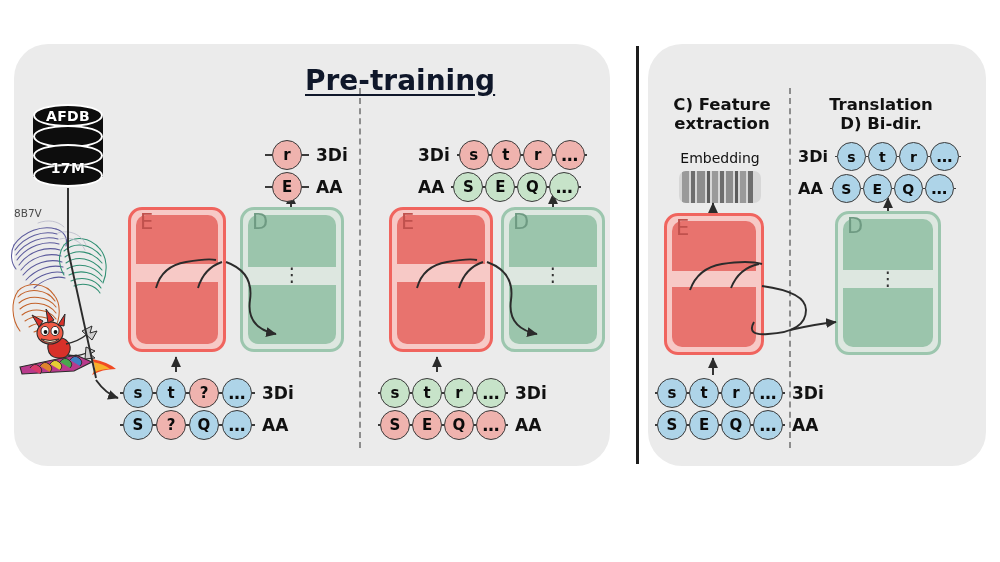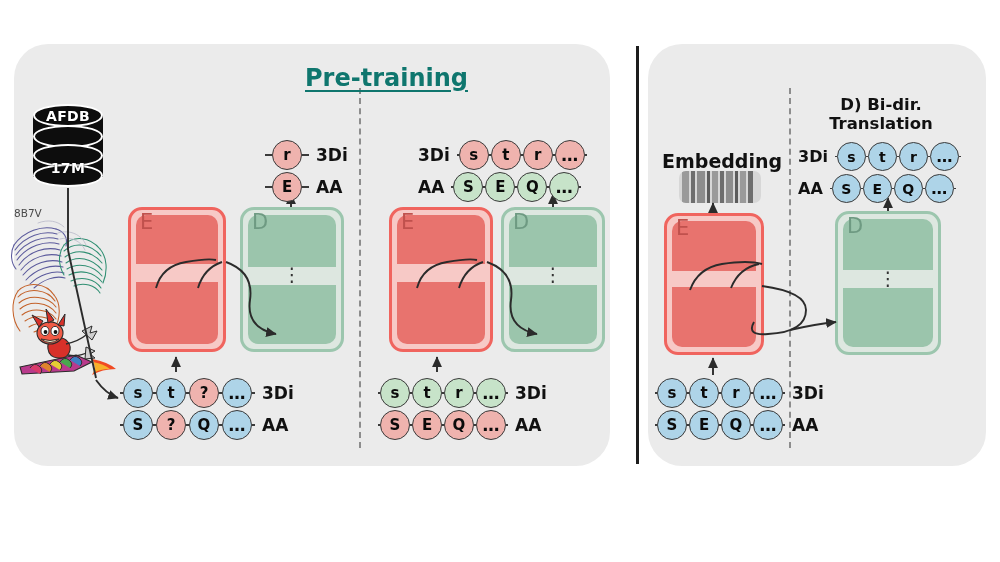--- a/index.html
+++ b/index.html
@@ -15,21 +15,21 @@
 
   
   #phase-sep{position:absolute;left:636px;top:46px;width:3px;height:418px;background:#1d1d1d;}
 
   
   .vdash{position:absolute;width:0;border-left:2px dashed #8d8d8d;}
   #dash-ab{left:359px;top:88px;height:360px;}
   #dash-cd{left:789px;top:88px;height:360px;}
 
   
-  .phase-title{position:absolute;font-weight:bold;font-size:24px;color:#0f766e;
+  .phase-title{position:absolute;font-weight:bold;font-size:28px;color:#0f172a;
        text-decoration:underline;text-underline-offset:4px;white-space:nowrap;text-align:center;}
   #t-pre{left:305px;top:64px;}
   #t-inf{left:744px;top:64px;}
 
   
   .cap{position:absolute;font-weight:bold;font-size:16.5px;color:#111;
        line-height:1.15;white-space:nowrap;}
   #cap-a{left:152px;top:110px;}
   #cap-b{left:376px;top:110px;}
   #cap-c{left:652px;top:96px;text-align:center;width:140px;white-space:normal;}
@@ -80,39 +80,43 @@
 
   
   #struct{position:absolute;left:8px;top:205px;width:120px;height:185px;}
   #pdbid{position:absolute;left:14px;top:207px;font-size:10.5px;color:#4a4a4a;}
 
   
   #embed-wrap{position:absolute;left:679px;top:171px;width:82px;height:32px;
        background:#d7d7d7;border-radius:7px;overflow:hidden;}
   #embed-wrap .bar{position:absolute;top:0;height:32px;}
   #embed-label{position:absolute;left:662px;top:150px;width:116px;text-align:center;
-       font-size:19px;font-weight:bold;color:#111;}
+       font-size:14px;font-weight:normal;color:#111;}
 </style>
 </head>
 <body>
 
 <div class="stage">
 
   <div class="panel" id="panel-left"></div>
   <div class="panel" id="panel-right"></div>
 
   <div id="phase-sep"></div>
   <div class="vdash" id="dash-ab"></div>
   <div class="vdash" id="dash-cd"></div>
 
   <div class="phase-title" id="t-pre">Pre-training</div>
 
+  <div class="cap" id="cap-c">
+    <div>C) Feature</div>
+    <div>extraction</div>
+  </div>
   <div class="cap" id="cap-d">
+    <div>Translation</div>
     <div>D) Bi-dir.</div>
-    <div>Translation</div>
   </div>
 
   <div id="afdb">
     <div class="body"></div>
     <div class="disc" style="top:0px;"></div>
     <div class="disc" style="top:21px;"></div>
     <div class="disc" style="top:40px;"></div>
     <div class="disc" style="top:60px;"></div>
     <div class="dbtext" style="top:4px;">AFDB</div>
     <div class="dbtext" style="top:56px;">17M</div>

